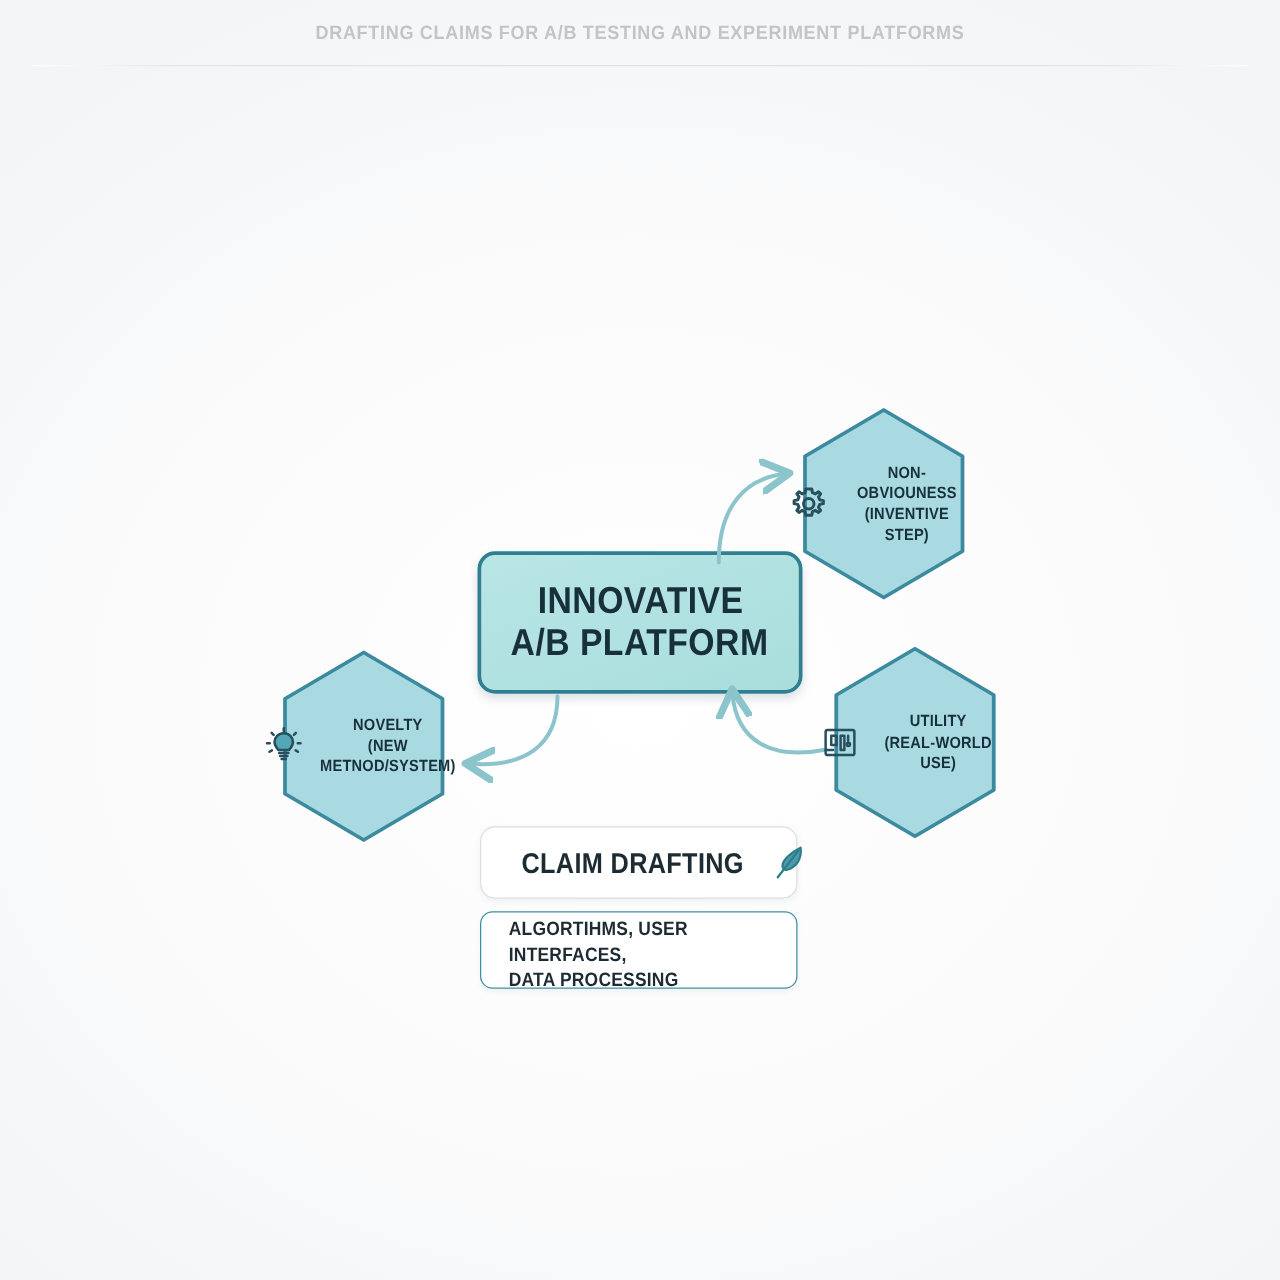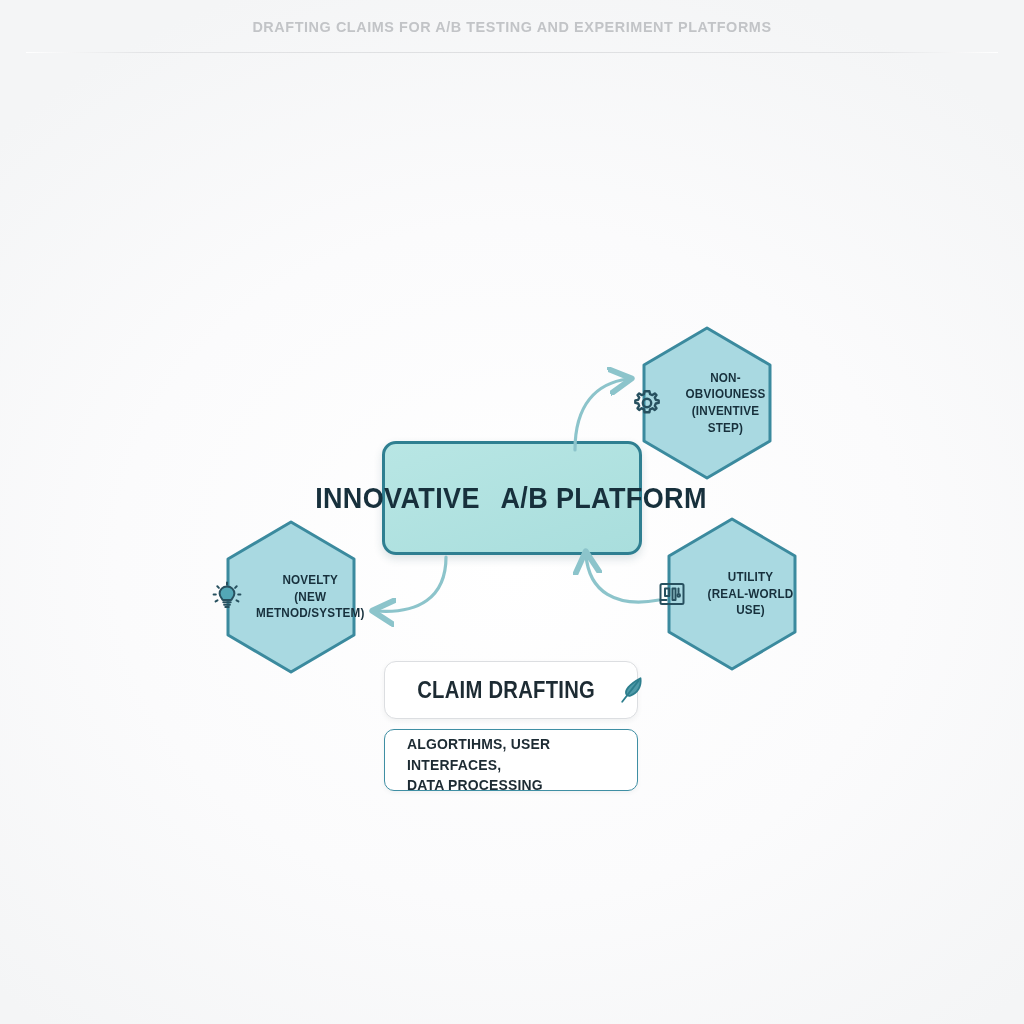--- a/index.html
+++ b/index.html
@@ -123,21 +123,21 @@
     position: absolute;
     left: 382px;
     top: 441px;
     width: 260px;
     height: 114px;
     box-sizing: border-box;
     background: linear-gradient(160deg, #b8e6e4 0%, #a9dedd 100%);
     border: 3px solid #2f7f91;
     border-radius: 14px;
     display: flex;
-    flex-direction: row;
+    flex-direction: column;
     align-items: center;
     justify-content: center;
     box-shadow: 0 4px 8px rgba(40,80,95,0.16);
   }
   .center-line {
     font-family: "Liberation Sans Narrow", "Liberation Sans", sans-serif;
     font-weight: 700;
     font-size: 30px;
     line-height: 1.12;
     letter-spacing: 0.4px;

